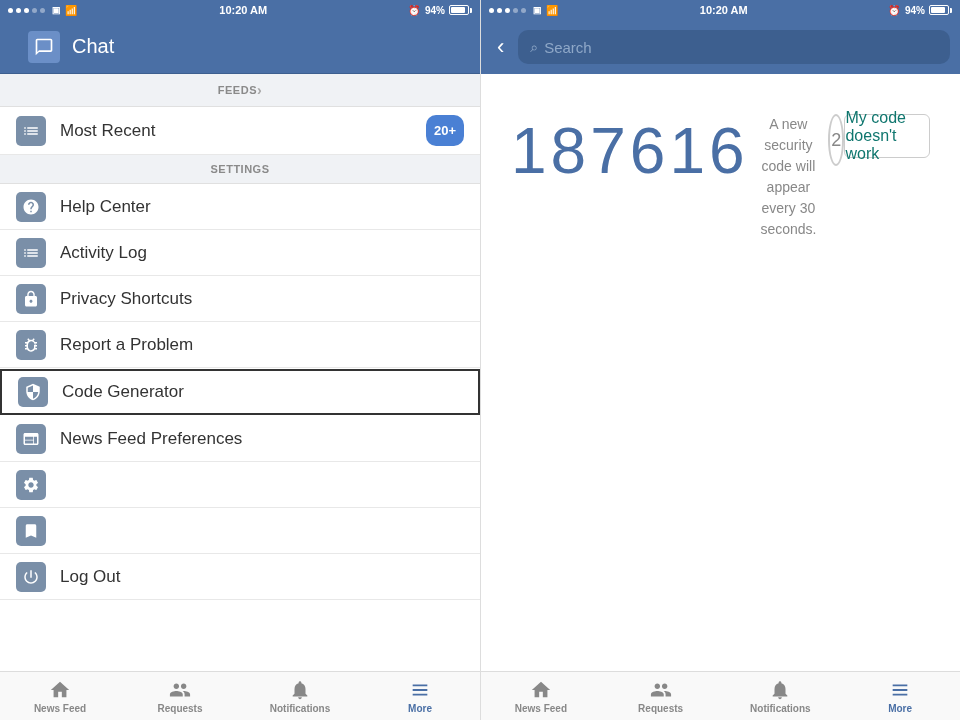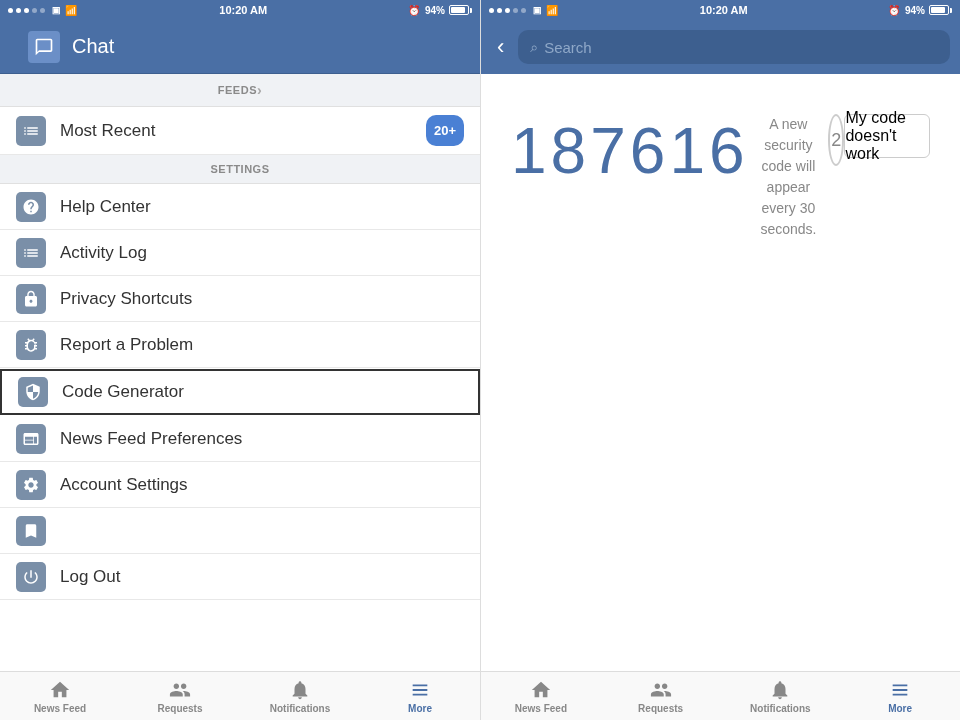--- a/index.html
+++ b/index.html
@@ -230,21 +230,21 @@
       color: #888;
       margin-bottom: 80px;
     }
     .my-code-btn {
       width: 330px;
       height: 44px;
       border: 1px solid #ccc;
       border-radius: 6px;
       background: #fff;
       font-size: 16px;
-      color: #000000;
+      color: #0f766e;
       display: flex; align-items: center; justify-content: center;
       cursor: pointer;
     }
 
     .left-scroll {
       flex: 1;
       overflow-y: auto;
       overflow-x: hidden;
     }
   </style>
@@ -358,21 +358,20 @@
       </div>
       <span class="list-item-label">News Feed Preferences</span>
     </div>
 
     <div class="list-item">
       <div class="list-item-icon">
         <svg viewBox="0 0 24 24" fill="white">
           <path d="M19.14,12.94c0.04-0.3,0.06-0.61,0.06-0.94c0-0.32-0.02-0.64-0.07-0.94l2.03-1.58c0.18-0.14,0.23-0.41,0.12-0.61 l-1.92-3.32c-0.12-0.22-0.37-0.29-0.59-0.22l-2.39,0.96c-0.5-0.38-1.03-0.7-1.62-0.94L14.4,2.81c-0.04-0.24-0.24-0.41-0.48-0.41 h-3.84c-0.24,0-0.43,0.17-0.47,0.41L9.25,5.35C8.66,5.59,8.12,5.92,7.63,6.29L5.24,5.33c-0.22-0.08-0.47,0-0.59,0.22L2.74,8.87 C2.62,9.08,2.66,9.34,2.86,9.48l2.03,1.58C4.84,11.36,4.8,11.69,4.8,12s0.02,0.64,0.07,0.94l-2.03,1.58 c-0.18,0.14-0.23,0.41-0.12,0.61l1.92,3.32c0.12,0.22,0.37,0.29,0.59,0.22l2.39-0.96c0.5,0.38,1.03,0.7,1.62,0.94l0.36,2.54 c0.05,0.24,0.24,0.41,0.48,0.41h3.84c0.24,0,0.44-0.17,0.47-0.41l0.36-2.54c0.59-0.24,1.13-0.56,1.62-0.94l2.39,0.96 c0.22,0.08,0.47,0,0.59-0.22l1.92-3.32c0.12-0.22,0.07-0.47-0.12-0.61L19.14,12.94z M12,15.6c-1.98,0-3.6-1.62-3.6-3.6 s1.62-3.6,3.6-3.6s3.6,1.62,3.6,3.6S13.98,15.6,12,15.6z"></path>
         </svg>
       </div>
-      <span class="list-item-label">Account Settings</span>
     </div>
 
     <div class="list-item">
       <div class="list-item-icon">
         <svg viewBox="0 0 24 24" fill="white">
           <path d="M17 3H7c-1.1 0-1.99.9-1.99 2L5 21l7-3 7 3V5c0-1.1-.9-2-2-2z"></path>
         </svg>
       </div>
     </div>
 

